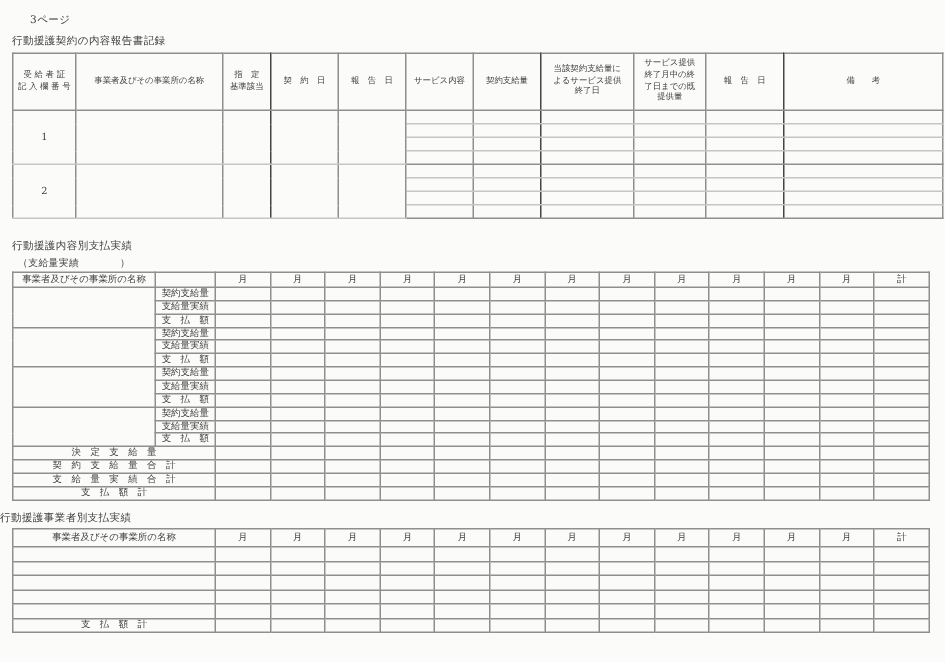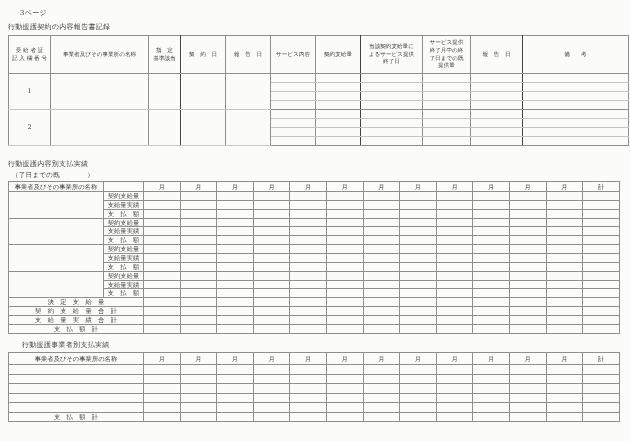--- a/index.html
+++ b/index.html
@@ -8,21 +8,21 @@
     background:#f6f6f4;
     font-family:"DejaVu Serif","Liberation Serif",serif;
     color:#3d3d3d;
   }
   .page{position:absolute;left:0;top:0;width:630px;height:441px;background:#fbfbfa}
   .lbl{position:absolute;font-size:7px;letter-spacing:.3px;white-space:pre}
   #pagenum{left:20px;top:8px}
   #t1title{left:8px;top:22px}
   #t2title{left:8px;top:159px}
   #subtitle{left:12px;top:171px;font-size:6.5px}
-  #t3title{left:22px;top:340px}
+  #t3title{left:0;top:340px}
 
   table{position:absolute;border-collapse:collapse;table-layout:fixed}
   th,td{
     border:1px solid #8f8f8f;padding:0;font-weight:normal;
     text-align:center;vertical-align:middle;
     white-space:pre-line;overflow:hidden;
     font-size:6.3px;line-height:1.25;color:#3d3d3d;
   }
   
   #t1{left:8px;top:35px;width:620px}
@@ -158,21 +158,21 @@
           <td class="thr"></td>
           <td></td>
           <td></td>
           <td class="thr"></td>
           <td></td>
         </tr>
       </tbody>
     </table>
 
   <div id="t2title" class="lbl">行動援護内容別支払実績</div>
-  <div id="subtitle" class="lbl">（了日までの既　　　　）</div>
+  <div id="subtitle" class="lbl">（支給量実績　　　　）</div>
   <table id="t2">
       <colgroup>
         <col style="width: 95px;">
         <col style="width: 40px;">
         <col style="width: 36.6px;">
         <col style="width: 36.6px;">
         <col style="width: 36.6px;">
         <col style="width: 36.6px;">
         <col style="width: 36.6px;">
         <col style="width: 36.6px;">

